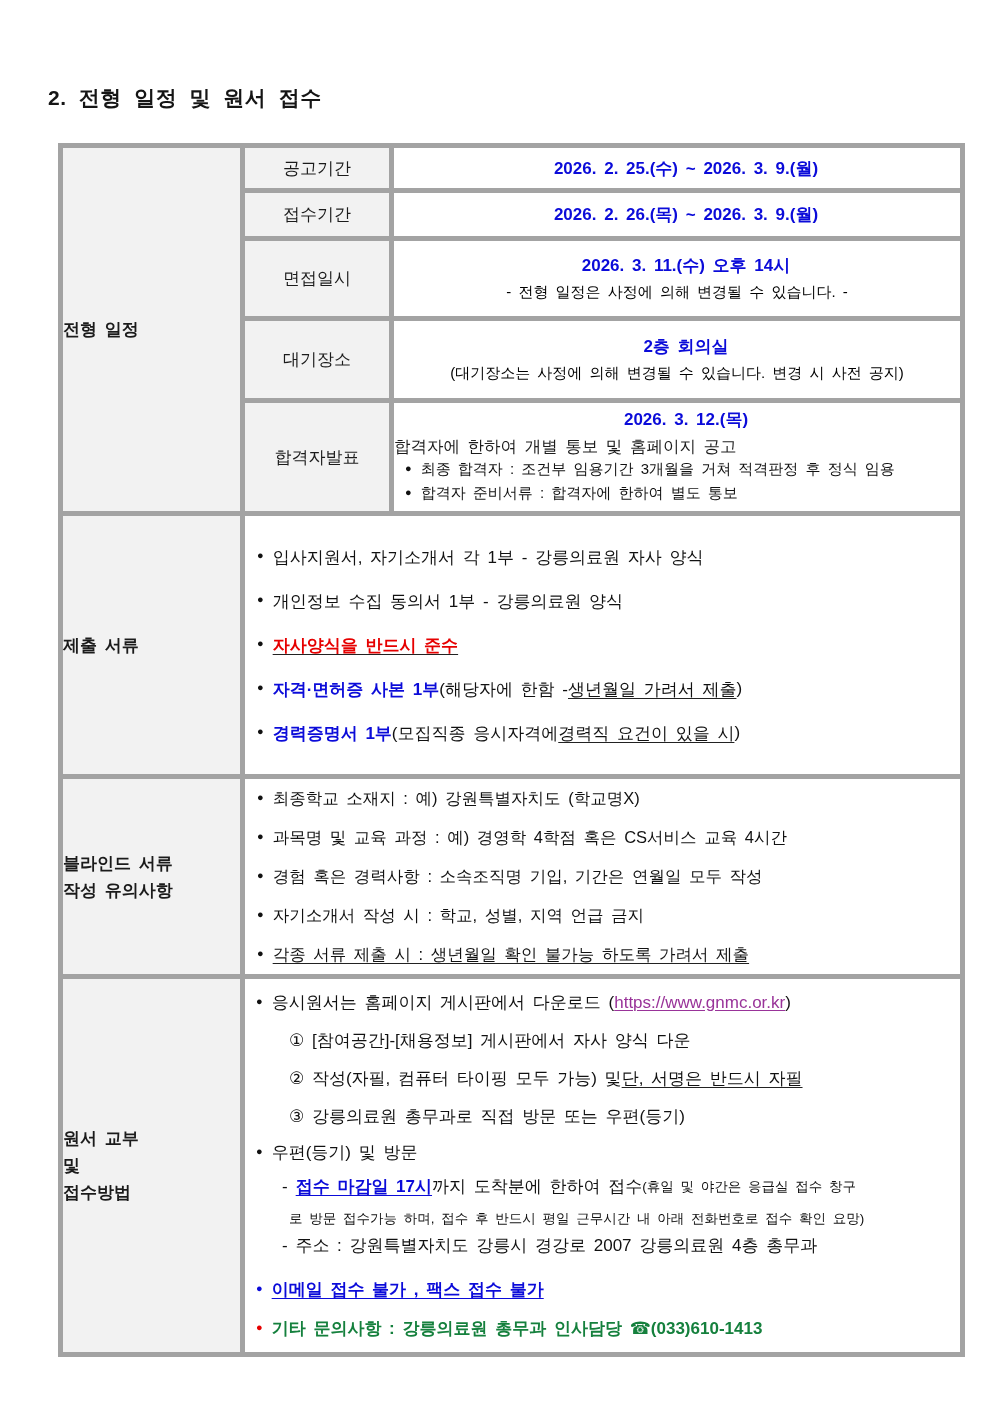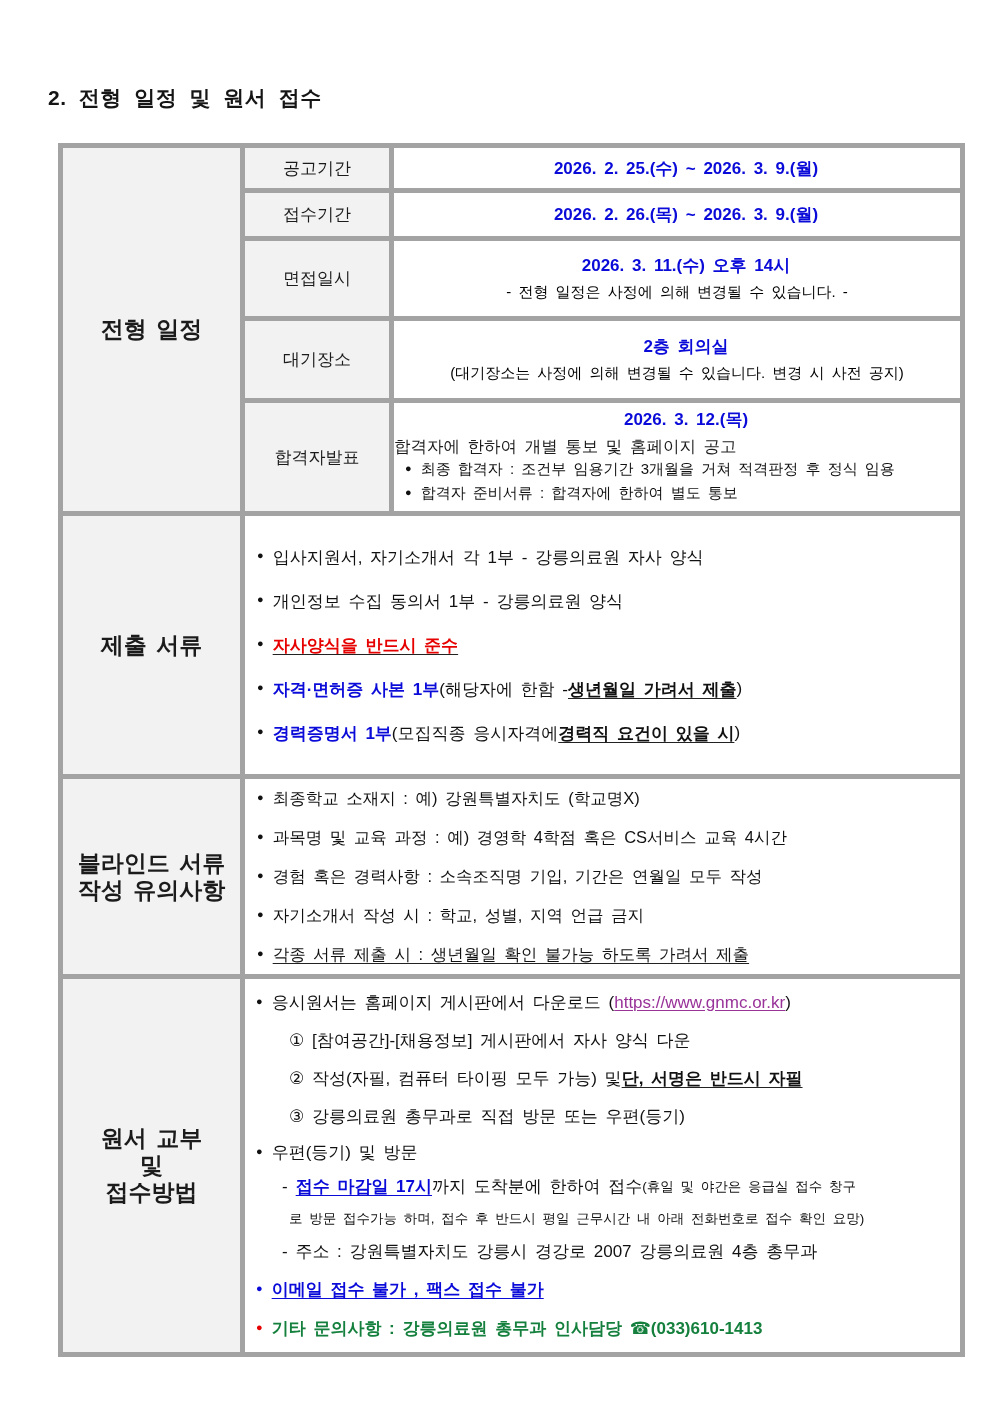--- a/index.html
+++ b/index.html
@@ -13,22 +13,22 @@
     font-size:21px; font-weight:700; letter-spacing:0.5px; word-spacing:6px;
     color:#151515;
   }
   table.tbl {
     position:absolute; left:58px; top:143px; width:889px;
     border-collapse:collapse; table-layout:fixed;
   }
   table.tbl td { border:5px solid #a3a3a3; padding:0; vertical-align:middle; word-spacing:3px; }
   td.no-r { border-right:none; }
   td.lbl1 {
-    width:177px; background:#f2f2f2; text-align:center;
-    font-size:23px; font-weight:700; color:#1b1b1b;margin-left:48px;
+    width:177px; background:#f2f2f2; text-align:left;
+    font-size:17px; font-weight:700; color:#1b1b1b;margin-left:48px;
   }
   td.lbl2 {
     width:144px; background:#f2f2f2; text-align:center;
     font-size:17px; font-weight:400; color:#1b1b1b;
   }
   td.content { width:566px; }
   td.merged { width:712px; }
 
   .center { text-align:center; }
   .val { color:#0b0bd9; font-weight:700; font-size:17px;margin-left:18px; }
@@ -45,39 +45,39 @@
   .s2 .line { height:44px; align-items:center; font-size:17px; padding-left:12px; }
   .s3 .line { height:39px; align-items:center; font-size:16.5px; padding-left:12px; }
   .s4 .line { font-size:17px; }
 
   .blue-b { color:#0b0bd9; font-weight:700; }
   .red-bu {
     color:#e60000; font-weight:700;
     text-decoration:underline; text-decoration-color:#222222; text-underline-offset:3px;
   }
   .blk-bu {
-    font-weight:700; text-decoration:underline; text-decoration-color:#222222; text-underline-offset:3px;
+    font-weight:400; text-decoration:underline; text-decoration-color:#222222; text-underline-offset:3px;
   }
   .blk-u { text-decoration:underline; text-decoration-color:#222222; text-underline-offset:3px; }
   .blue-bu {
     color:#0b0bd9; font-weight:700;
     text-decoration:underline; text-underline-offset:3px;
   }
   .red-b { color:#15803d; font-weight:700; }
   .link { color:#993399; text-decoration:underline; text-underline-offset:2px; cursor:pointer; }
   .sm { font-size:13.5px; }
   .dash { margin-right:8px; }
 
   .ind0 { padding-left:11px; }
   .ind1 { padding-left:44px; }
   .ind2 { padding-left:37px; }
   .ind3 { padding-left:44px; }
 
   .h38 { height:38px; align-items:center; }
-  .h36 { height:36px; align-items:center; }
+  .h36 { height:36px; }
   .h34 { height:34px; align-items:center; }
   .h30 { height:30px; align-items:center; }
   .h40 { height:40px; align-items:center; }
 
   .lbl-multiline div { line-height:27px; }
 </style>
 </head>
 <body>
 
 <div class="title">2. 전형 일정 및 원서 접수</div>

